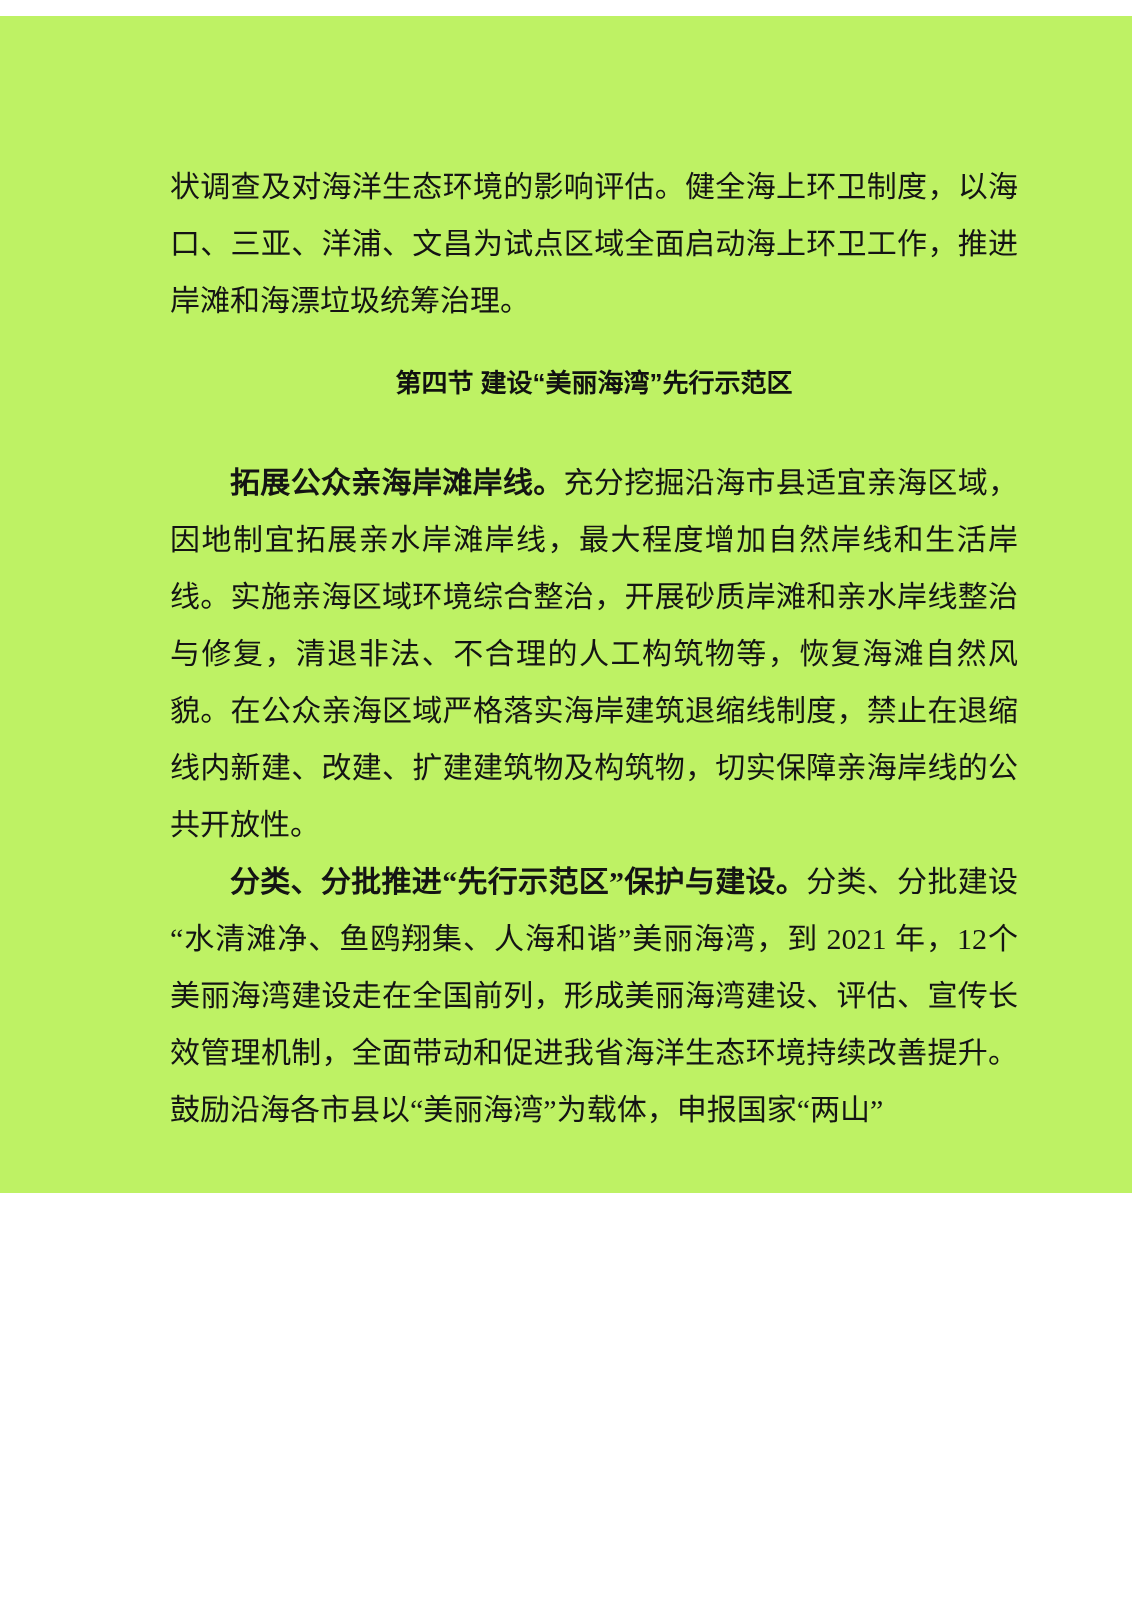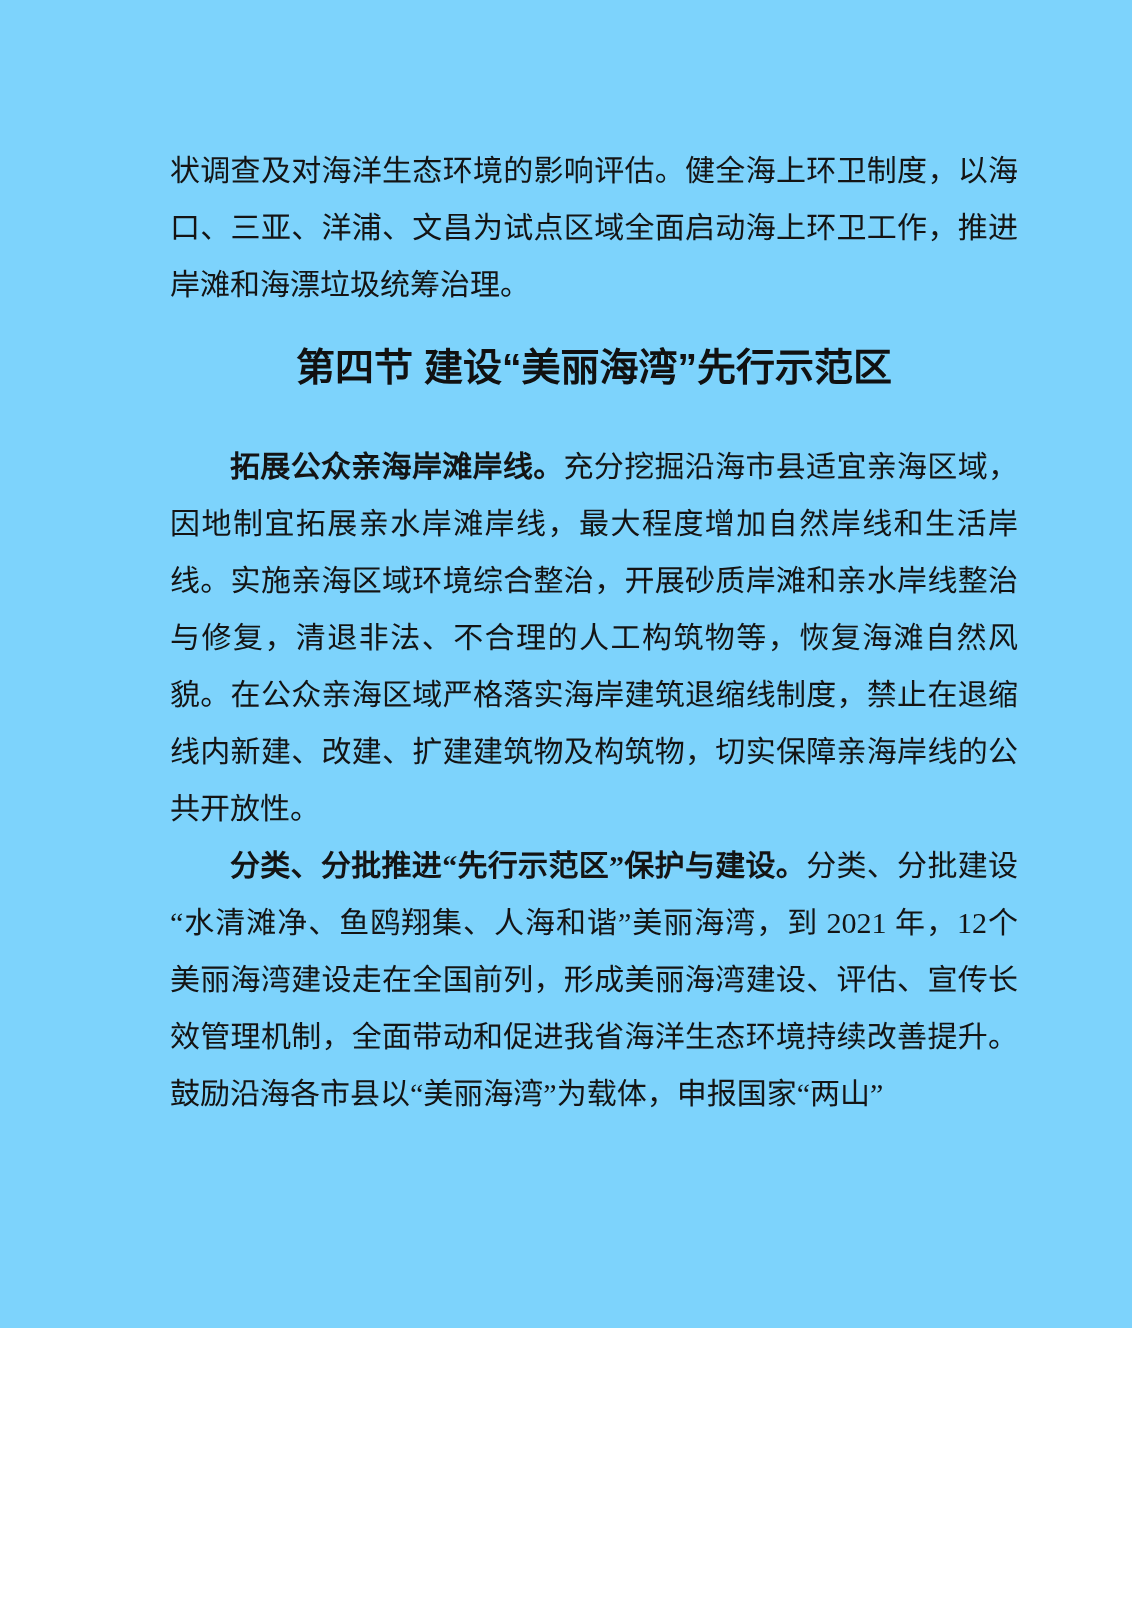--- a/index.html
+++ b/index.html
@@ -3,25 +3,26 @@
 <meta charset="utf-8">
 <style>
   html, body {
     margin: 0;
     padding: 0;
     background: #ffffff;
   }
   .page {
     position: relative;
     width: 1132px;
-    height: 1328px;
-    background: #7dd3fc;
+    height: 1177px;
+    background: #bef264;
     color: #000000;
     font-family: "Liberation Serif", "DejaVu Serif", serif;
     overflow: hidden;
+    margin-top: 16px;
   }
   .content {
     position: absolute;
     left: 170px;
     top: 142px;
     width: 848px;
   }
   .body-para {
     margin: 0;
     font-size: 30px;
@@ -33,21 +34,21 @@
   .indent {
     text-indent: 2em;
   }
   .lead {
     font-weight: bold;
   }
   .section-heading {
     margin: 26px 0 42px 0;
     font-family: "Liberation Sans", "DejaVu Sans", sans-serif;
     font-weight: bold;
-    font-size: 39px;
+    font-size: 26px;
     line-height: 57px;
     text-align: center;
     color: #111111;
   }
   .page-number {
     position: absolute;
     left: 0;
     top: 1405px;
     width: 100%;
     text-align: left;

